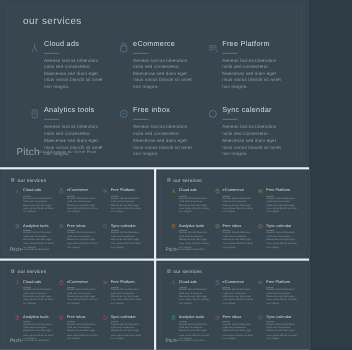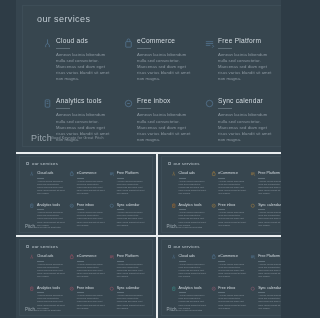--- a/index.html
+++ b/index.html
@@ -2,21 +2,21 @@
 <html><head>
 <meta charset="utf-8">
 <style>
   html,body{margin:0;padding:0;}
   body{
     width:281px;height:318px;overflow:hidden;
     background:#2e3c46;
     font-family:"Liberation Sans", sans-serif;
     -webkit-font-smoothing:antialiased;
   }
-  .app{position:relative;width:281px;height:286px;background:#2a373f;margin-left:16px;}
+  .app{position:relative;width:281px;height:286px;background:#2a373f;}
 
   
   .main-slide{
     position:absolute;left:0;top:0;width:281px;height:152px;
     background:#36454f;
     box-sizing:border-box;
     padding:0;
   }
   .main-inner{
     position:absolute;left:6px;top:5px;right:6px;bottom:5px;

